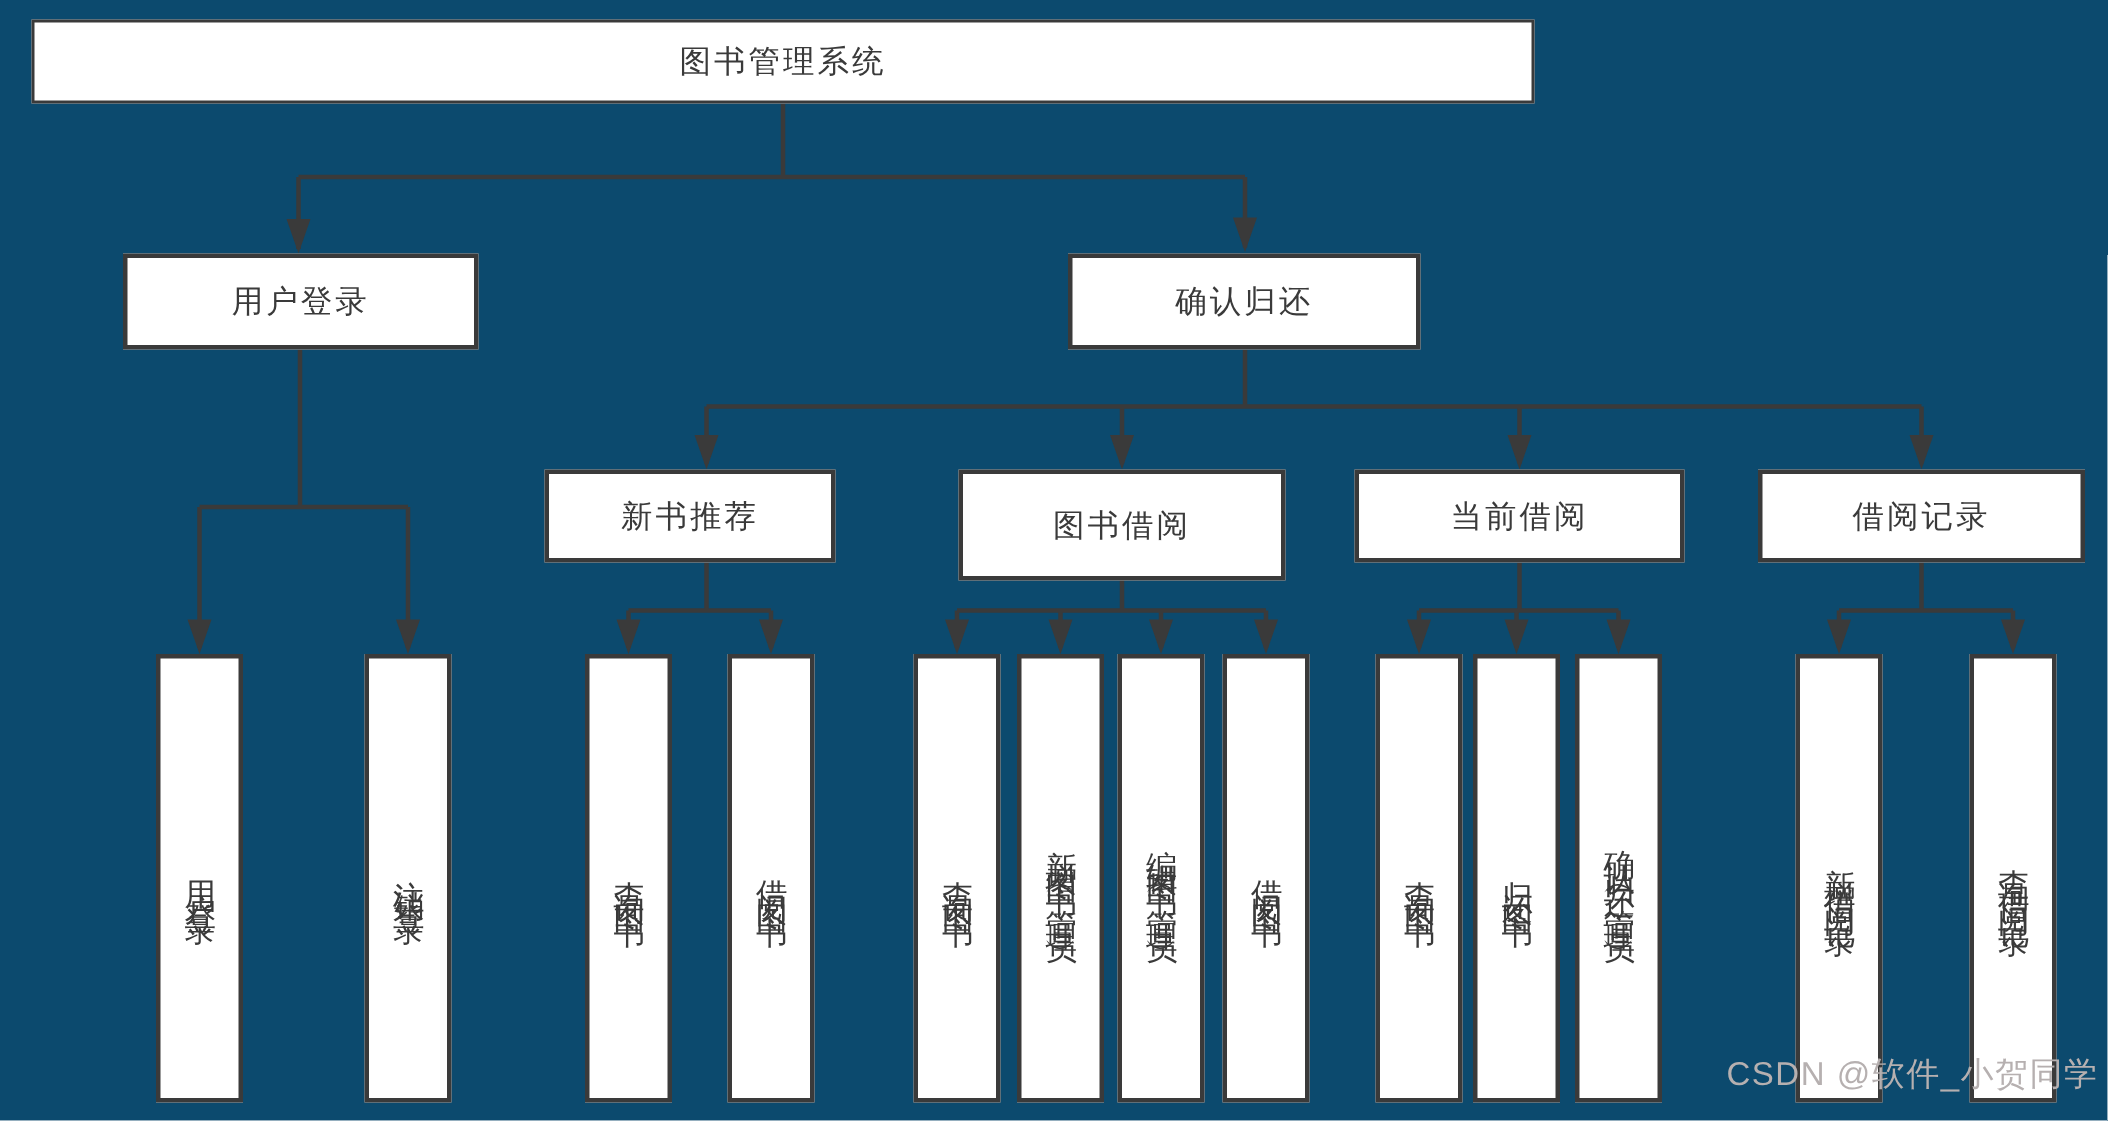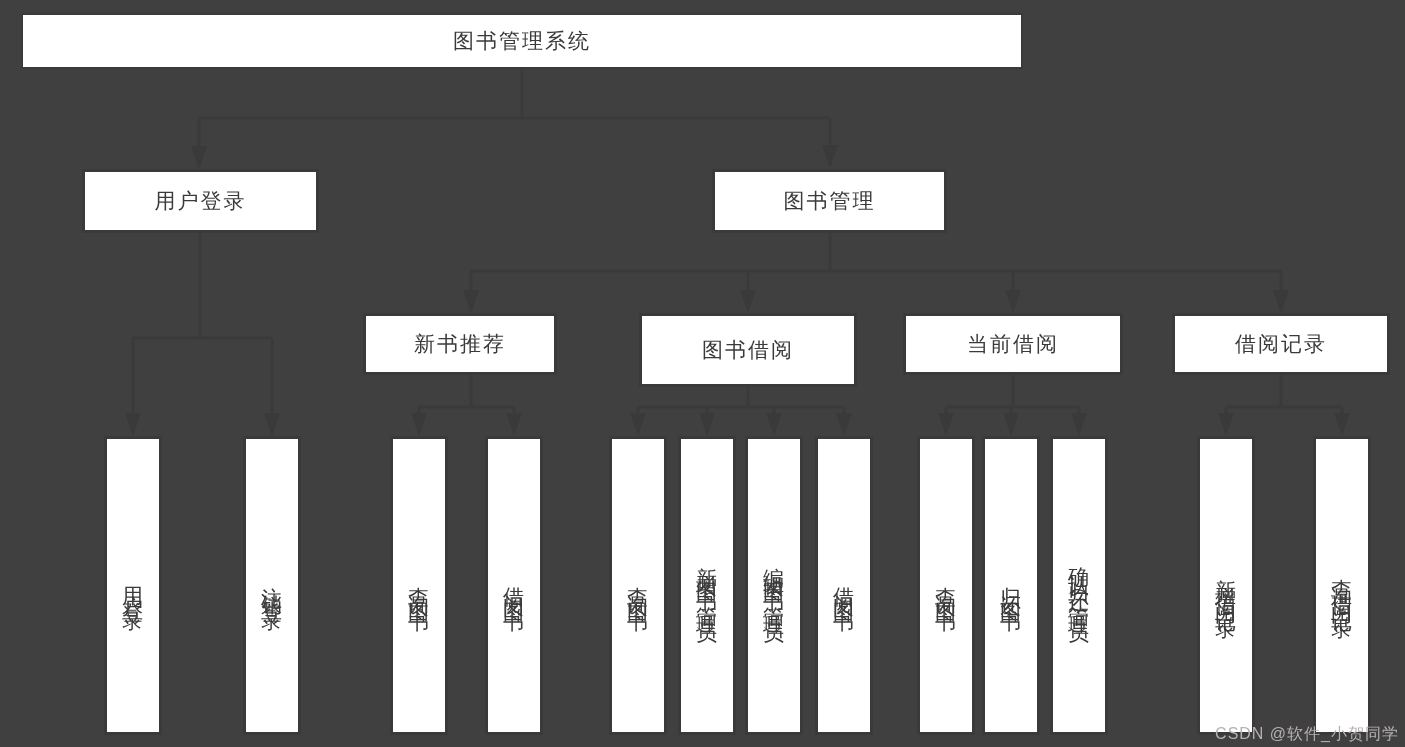--- a/index.html
+++ b/index.html
@@ -1,20 +1,20 @@
 <!DOCTYPE html>
 <html><head>
 <meta charset="utf-8">
 <style>
   html, body { margin: 0; padding: 0; background: #ffffff; }
   .stage {
     position: relative;
     width: 1405px;
     height: 747px;
-    background: #404040;
+    background: #0c4a6e;
     overflow: hidden;
     font-family: "Liberation Sans", sans-serif;
   }
   .connectors {
     position: absolute;
     left: 0; top: 0;
     width: 1405px; height: 747px;
     pointer-events: none;
   }
   .box {
@@ -40,22 +40,22 @@
     text-orientation: mixed;
     font-size: 21px;
     letter-spacing: 8px;
     line-height: 1;
     color: #3a3a3a;
     text-indent: 0;
   }
   .watermark {
     position: absolute;
     right: 6px;
-    bottom: 2px;
-    font-size: 16px;
+    bottom: 16px;
+    font-size: 22px;
     letter-spacing: 1px;
     color: #b6b0b0;
     white-space: nowrap;
   }
 </style>
 </head>
 <body>
 
 <div class="stage">
 
@@ -93,21 +93,21 @@
   </svg>
 
   <div class="box root" style="left:21px; top:13px; width:1002px; height:56px;">
     <span class="hlabel">图书管理系统</span>
   </div>
 
   <div class="box" style="left:82px; top:169px; width:237px; height:64px;">
     <span class="hlabel">用户登录</span>
   </div>
   <div class="box" style="left:712px; top:169px; width:235px; height:64px;">
-    <span class="hlabel">图书管理</span>
+    <span class="hlabel">确认归还</span>
   </div>
 
   <div class="box" style="left:363px; top:313px; width:194px; height:62px;">
     <span class="hlabel">新书推荐</span>
   </div>
   <div class="box" style="left:639px; top:313px; width:218px; height:74px;">
     <span class="hlabel">图书借阅</span>
   </div>
   <div class="box" style="left:903px; top:313px; width:220px; height:62px;">
     <span class="hlabel">当前借阅</span>

